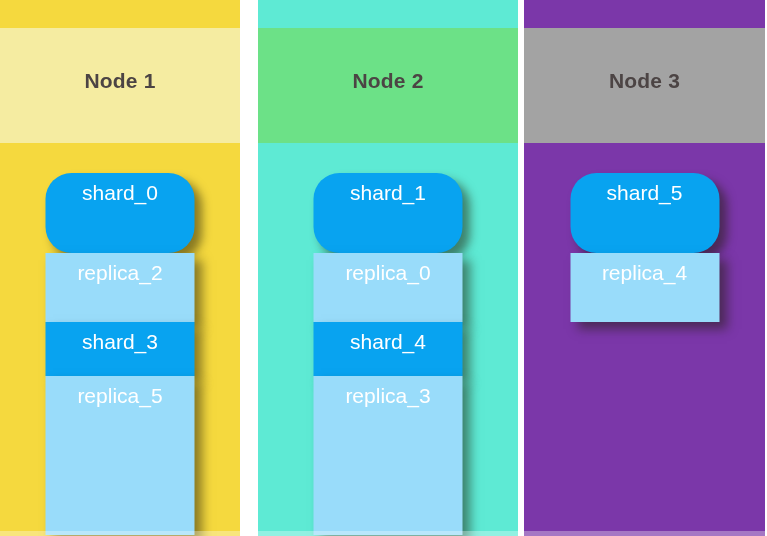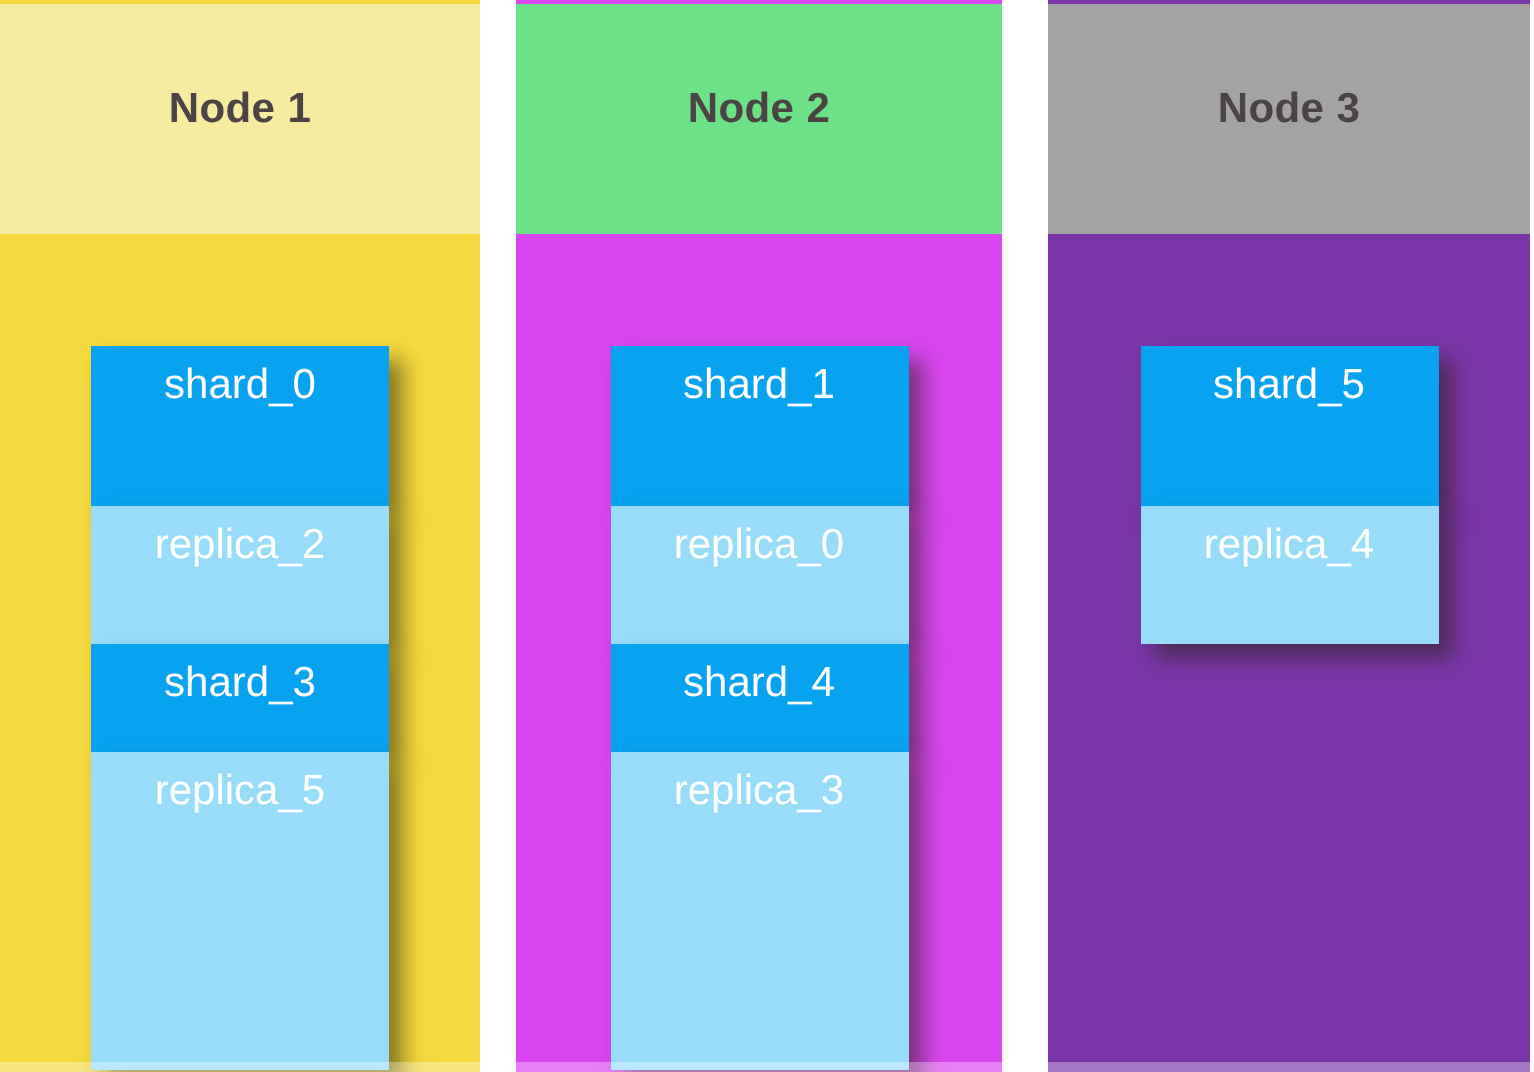--- a/index.html
+++ b/index.html
@@ -13,21 +13,21 @@
   .node-col{position:absolute;top:0;height:536px;}
   .node-col.c1{left:0;width:240px;}
   .node-col.c2{left:258px;width:243px;}
   .node-col.c3{left:524px;width:241px;}
   
   .node-col::after{
     content:"";position:absolute;left:0;right:0;bottom:0;height:5px;
     background:rgba(255,255,255,0.32);
   }
   .node-header{
-    position:absolute;top:2px;left:0;right:0;height:115px;
+    position:absolute;top:28px;left:0;right:0;height:115px;
     display:flex;align-items:center;justify-content:center;
   }
   .node-title{
     font-size:21px;font-weight:700;color:#4C4444;letter-spacing:0.2px;
     margin-top:-10px;
   }
   .stack{
     position:absolute;top:173px;left:50%;width:149px;
     transform:translateX(-50%);
   }
@@ -36,21 +36,21 @@
     box-sizing:border-box;
     text-align:center;
     font-size:21px;
     color:#ffffff;
     padding-top:8px;
     box-shadow:7px 7px 10px rgba(30,28,8,0.5);
     position:relative;
   }
   .box.shard{background:#08A3F0;}
   .box.replica{background:#99DCFA;}
-  .stack .box:nth-child(1){height:80px;}
+  .stack .box:nth-child(1){height:80px;border-radius:26px;}
   .stack .box:nth-child(2){height:69px;}
   .stack .box:nth-child(3){height:54px;}
   .stack .box:nth-child(4){height:159px;}
 </style>
 </head>
 <body>
 
 <div id="canvas">
 
   <div class="node-col c1" style="background-color: rgb(245, 217, 62);">
@@ -58,21 +58,21 @@
       <div class="node-title">Node 1</div>
     </div>
     <div class="stack">
       <div class="box shard">shard_0</div>
       <div class="box replica">replica_2</div>
       <div class="box shard">shard_3</div>
       <div class="box replica">replica_5</div>
     </div>
   </div>
 
-  <div class="node-col c2" style="background-color: #d946ef;">
+  <div class="node-col c2" style="background-color: #5eead4; padding-left: 17px;">
     <div class="node-header" style="background-color: rgb(108, 225, 135);">
       <div class="node-title">Node 2</div>
     </div>
     <div class="stack">
       <div class="box shard">shard_1</div>
       <div class="box replica">replica_0</div>
       <div class="box shard">shard_4</div>
       <div class="box replica">replica_3</div>
     </div>
   </div>

